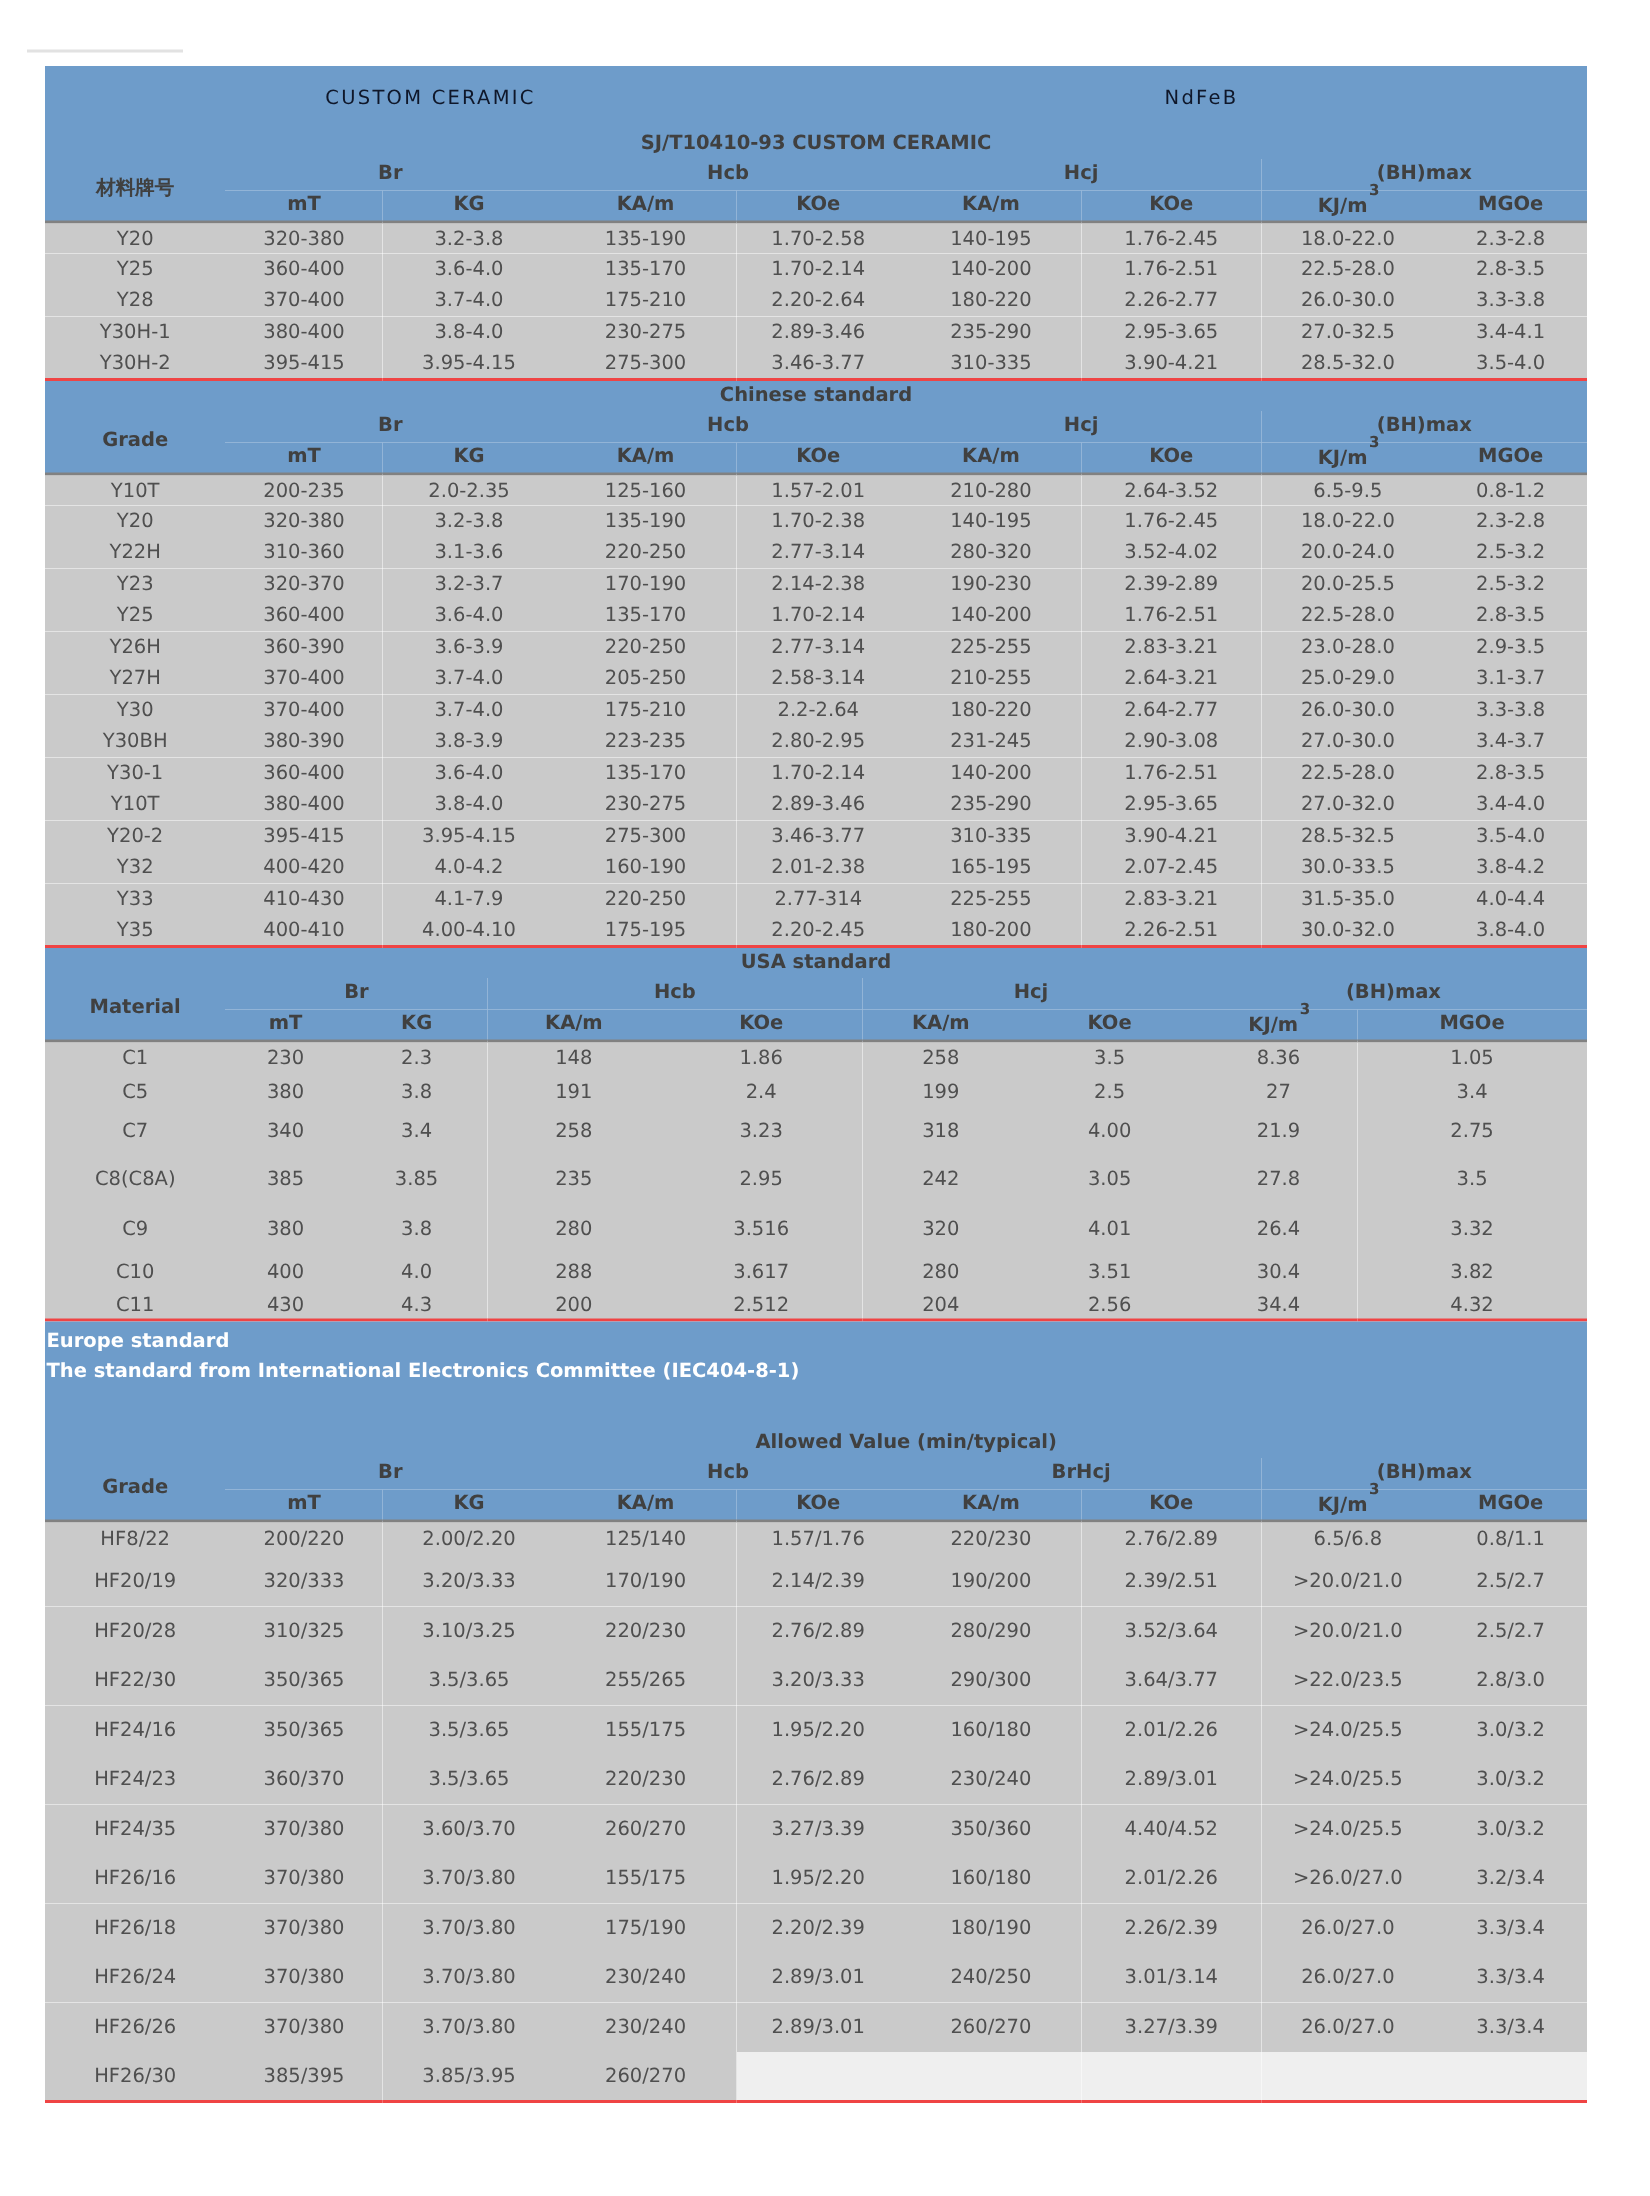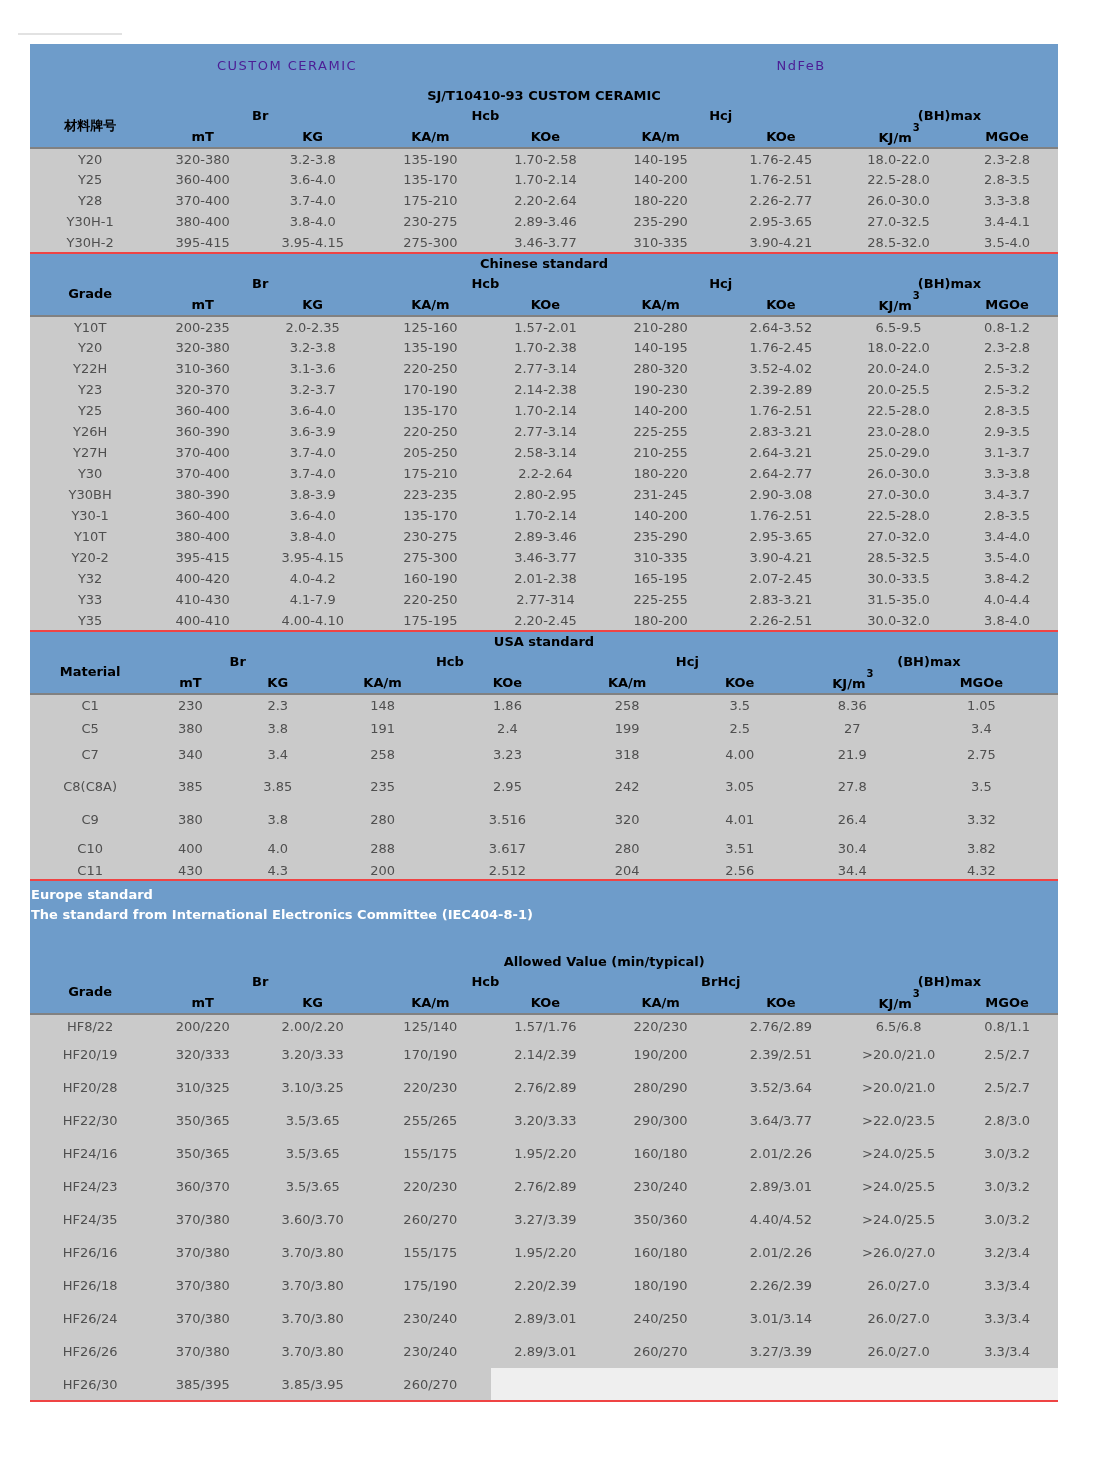--- a/index.html
+++ b/index.html
@@ -9,26 +9,26 @@
     position: relative;
     font-family: "DejaVu Sans", sans-serif;
     overflow: hidden;
   }
   .top-artifact { position: absolute; left: 18px; top: 33px; width: 104px; height: 2px; background: #e2e2e2; }
   .content { position: absolute; left: 30px; top: 44px; width: 1028px; }
 
   
   .links-bar { background: #6e9cca; height: 42px; display: flex; }
   .links-bar .half { width: 50%; display: flex; align-items: center; justify-content: center; }
-  .link { color: #4c1d95; font-size: 13px; letter-spacing: 1.5px; text-decoration: none; cursor: pointer; }
+  .link { color: #0f172a; font-size: 13px; letter-spacing: 1.5px; text-decoration: none; cursor: pointer; }
 
   
   table.mtable { width: 100%; border-collapse: collapse; table-layout: fixed; }
   thead th {
-    background: #6e9cca; color: #000000; font-size: 13px; font-weight: bold;
+    background: #6e9cca; color: #404040; font-size: 13px; font-weight: bold;
     text-align: center; vertical-align: middle; padding: 0; line-height: 1.25;
   }
   thead tr.title-row th { height: 20px; }
   thead tr.group-row th { height: 21px; }
   thead tr.unit-row  th { height: 21px; }
   tbody td {
     background: #cacaca; color: #4f4f4f; font-size: 13px;
     text-align: center; vertical-align: middle; padding: 0; overflow: hidden;
   }
   tbody tr:first-child td { border-top: 2px solid #818181; }

